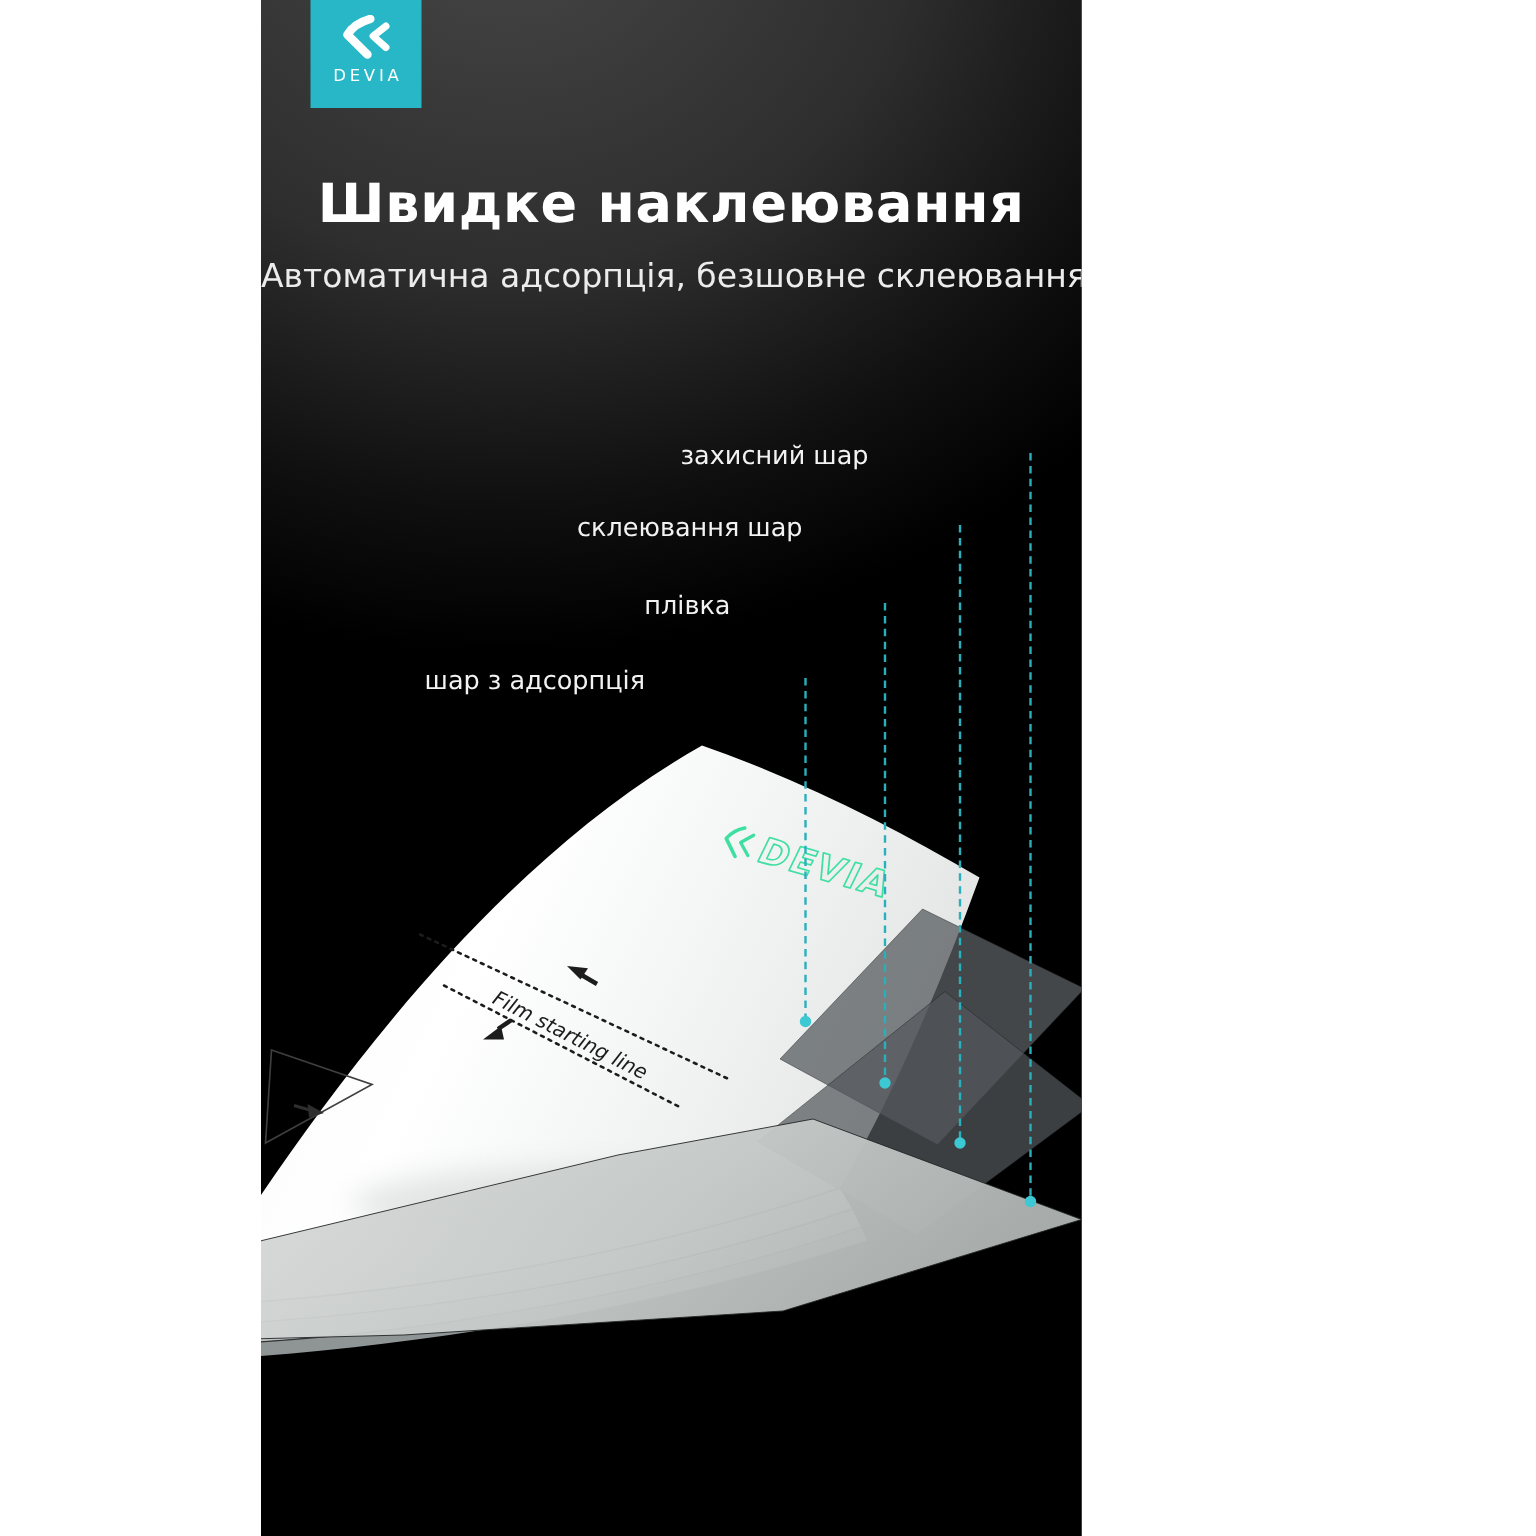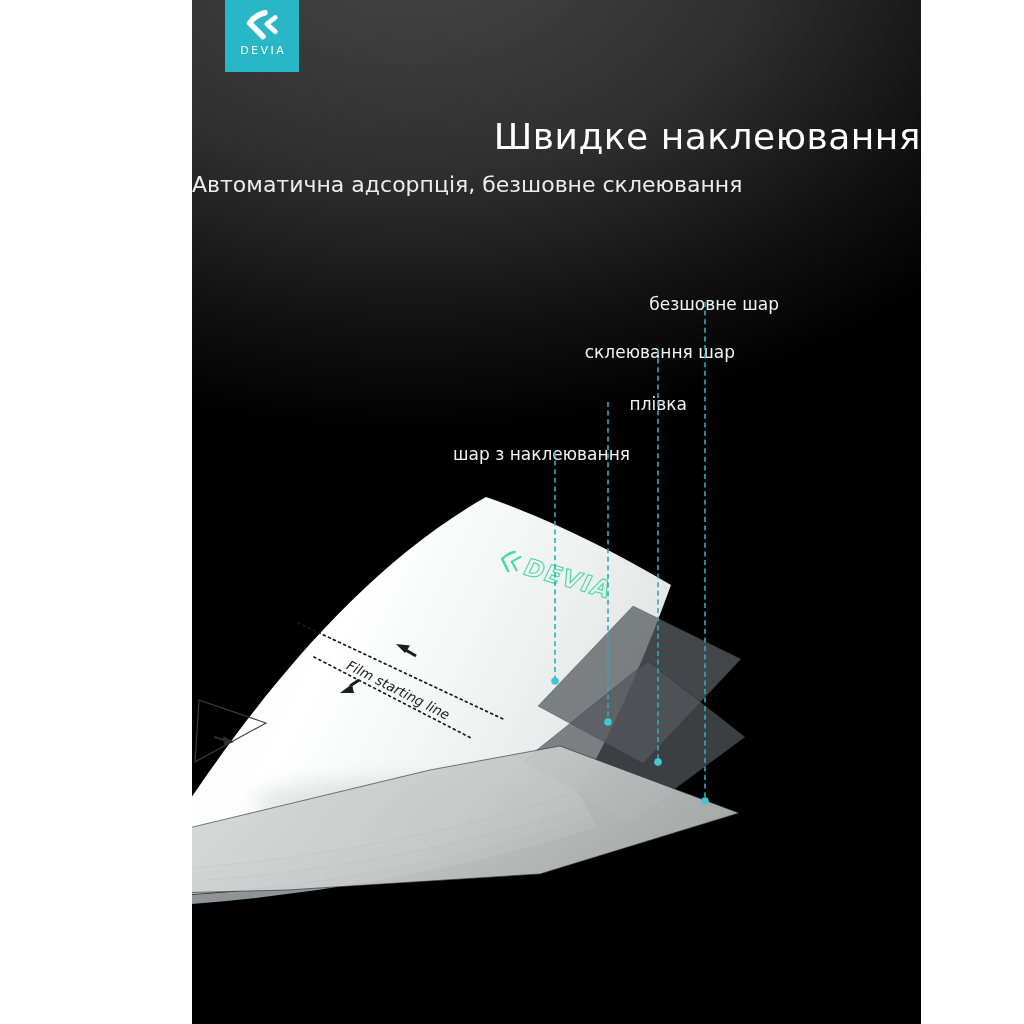--- a/index.html
+++ b/index.html
@@ -2,39 +2,39 @@
 <html><head>
 <meta charset="utf-8">
 <style>
   html,body{margin:0;padding:0;}
   body{
     width:1024px;height:1024px;position:relative;overflow:hidden;
     background:#ffffff;
     font-family:"DejaVu Sans", sans-serif;
   }
   .panel{
-    position:absolute;left:192px;top:0;width:729px;height:1024px;
+    position:absolute;left:174px;top:0;width:547px;height:1024px;
     background:
       radial-gradient(130% 62% at 30% -6%, #474747 0%, #2e2e2e 38%, #101010 62%, #000000 78%);
     background-color:#000;
     overflow:hidden;
   }
   .badge{
     position:absolute;left:33px;top:0;width:74px;height:72px;
     background:#27b7c6;
     display:flex;flex-direction:column;align-items:center;justify-content:flex-start;
   }
   .badge svg{margin-top:10px;}
   .badge-text{
     color:#ffffff;font-size:11px;font-weight:400;letter-spacing:2.5px;
     margin-top:4px;text-indent:2.5px;
   }
   .title{
-    position:absolute;top:116px;left:0;right:0;margin:0;text-align:right;
-    color:#ffffff;font-size:36px;font-weight:400;letter-spacing:.5px;white-space:nowrap;
+    position:absolute;top:116px;left:0;right:0;margin:0;text-align:center;
+    color:#ffffff;font-size:36px;font-weight:700;letter-spacing:.5px;white-space:nowrap;
   }
   .subtitle{
     position:absolute;top:172px;left:0;right:0;margin:0;
     color:#ececec;font-size:22px;font-weight:400;white-space:nowrap;
   }
   .layer-label{
     position:absolute;color:#f2f2f2;font-size:17px;line-height:20px;
     white-space:nowrap;text-align:right;
   }
   .ll-protective{top:294px;right:142px;}
@@ -55,24 +55,24 @@
           <path d="M23,2 C16,4 10,8 7,13 L21,27" stroke-width="6"></path>
           <path d="M34,7 L25,14 L34,22" stroke-width="5"></path>
         </g>
       </svg>
       <div class="badge-text">DEVIA</div>
     </div>
 
     <h1 class="title">Швидке наклеювання</h1>
     <p class="subtitle">Автоматична адсорпція, безшовне склеювання</p>
 
-    <div class="layer-label ll-protective">безшовне шар</div>
+    <div class="layer-label ll-protective">захисний шар</div>
     <div class="layer-label ll-positioning">склеювання шар</div>
     <div class="layer-label ll-film">плівка</div>
-    <div class="layer-label ll-marks">шар з наклеювання</div>
+    <div class="layer-label ll-marks">шар з адсорпція</div>
 
     <svg class="scene" viewBox="0 0 645 1024">
       <defs>
         <linearGradient id="gFilm" x1="0" y1="0" x2="1" y2="0.35">
           <stop offset="0" stop-color="#f6f7f7"></stop>
           <stop offset="0.45" stop-color="#ffffff"></stop>
           <stop offset="0.8" stop-color="#eef0f0"></stop>
           <stop offset="1" stop-color="#e3e5e5"></stop>
         </linearGradient>
         <linearGradient id="gLight" x1="0" y1="0" x2="1" y2="0.3">

